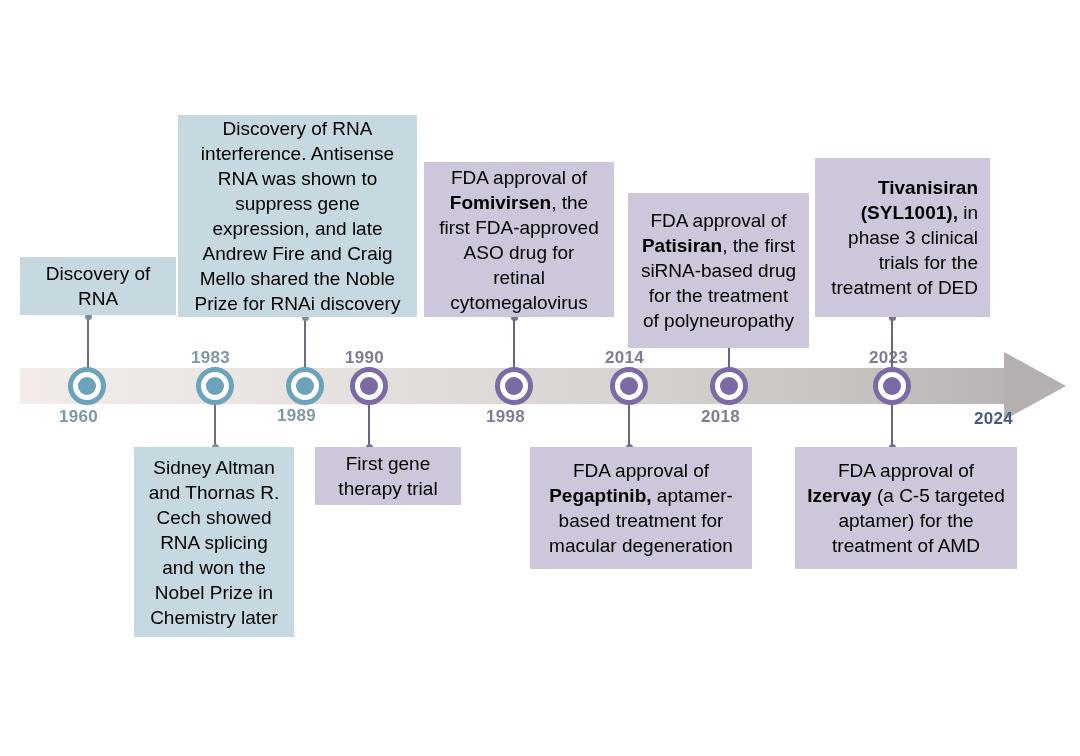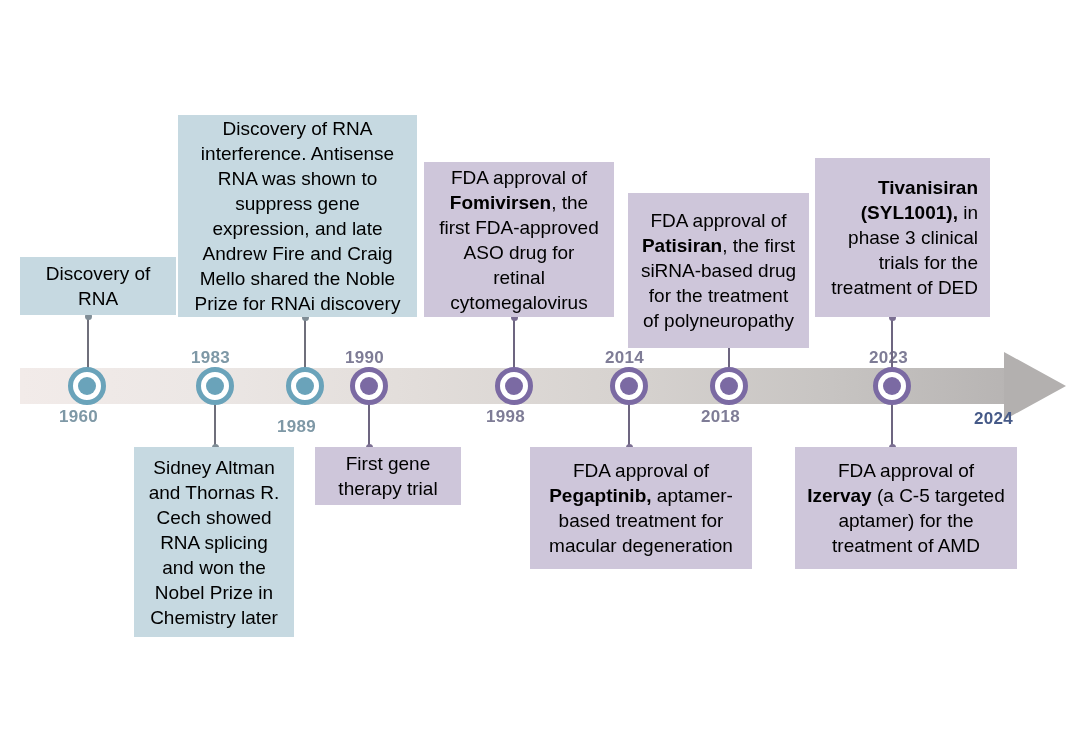--- a/index.html
+++ b/index.html
@@ -144,21 +144,21 @@
   </div>
 
   <div class="box blue" style="left:178px; top:115px; width:239px; height:202px;
               display:flex; align-items:center; justify-content:center;">
     <span>Discovery of RNA interference. Antisense RNA was shown to suppress gene expression, and late Andrew Fire and Craig Mello shared the Noble Prize for RNAi discovery</span>
   </div>
   <div class="conn up" style="left:304px; top:317px; height:52px;"></div>
   <div class="marker" style="left:286px; top:367px;">
     <span class="dot"></span>
   </div>
-  <div class="year" style="left:277px; top:401px;margin-top:16px;">1989</div>
+  <div class="year" style="left:277px; top:390px;margin-top:16px;">1989</div>
 
   <div class="year purple" style="left:345px; top:348px;">1990</div>
   <div class="marker purple" style="left:350px; top:367px;">
     <span class="dot"></span>
   </div>
   <div class="conn down purple" style="left:368px; top:404px; height:44px;"></div>
   <div class="box purple" style="left:315px; top:447px; width:146px; height:58px;
               display:flex; align-items:center; justify-content:center;">
     <span>First gene therapy trial</span>
   </div>

